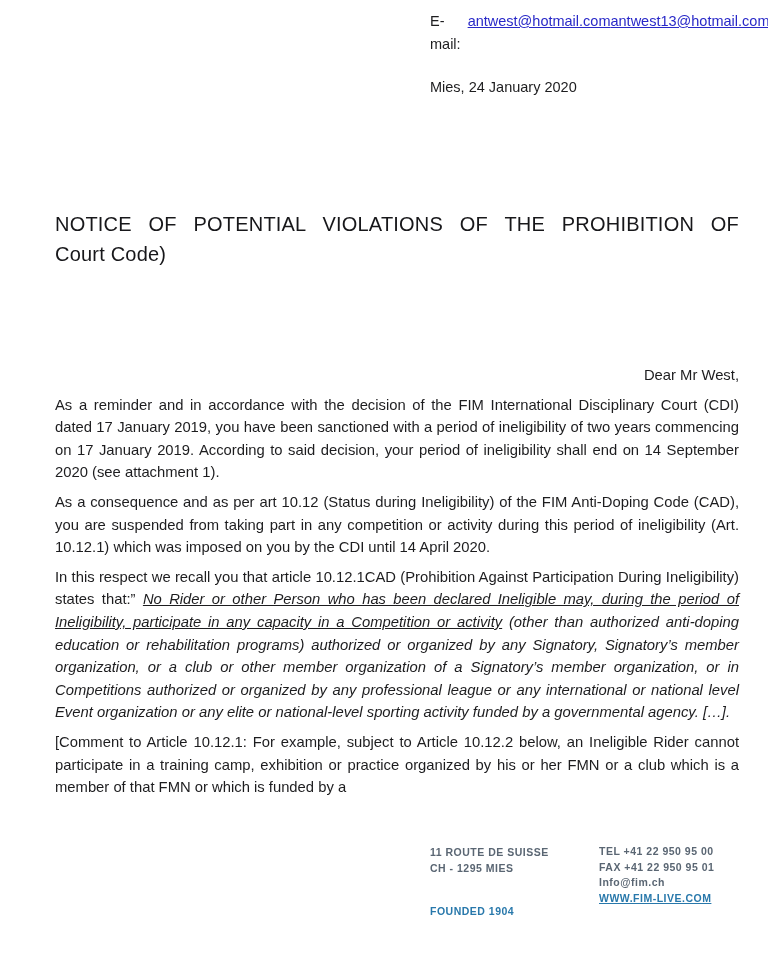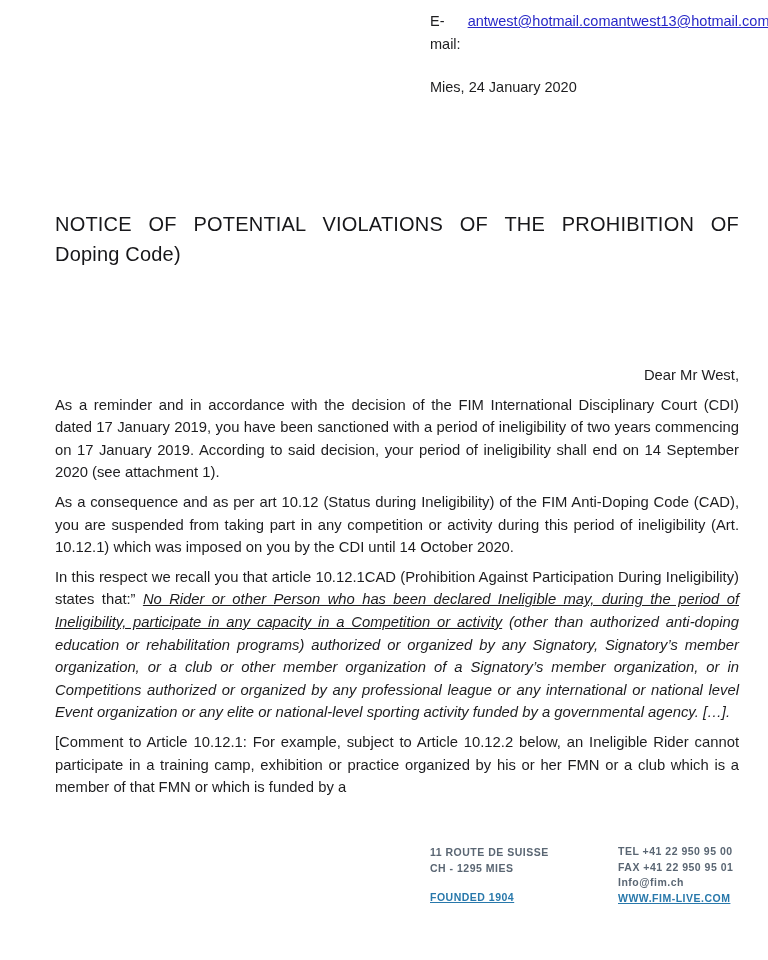--- a/index.html
+++ b/index.html
@@ -49,23 +49,23 @@
   .quote-underlined { font-style: italic; text-decoration: underline; }
   .quote-italic { font-style: italic; }
   .comment-para { }
 
   
   .footer-address {
     position: absolute; left: 430px; top: 844px;
     font-size: 10.5px; line-height: 16px; letter-spacing: 0.5px;
     color: #5a6673; font-weight: 700;
   }
-  .footer-founded { margin-top: 13px; color: #2878ab; text-decoration: underline; }
+  .footer-founded { margin-top: 27px; color: #2878ab; }
   .footer-contact {
-    position: absolute; left: 618px; top: 844px;
+    position: absolute; left: 599px; top: 844px;
     font-size: 10.5px; line-height: 15.5px; letter-spacing: 0.5px;
     color: #5a6673; font-weight: 700;
   }
   .footer-website { color: #2878ab; text-decoration: underline; }
 </style>
 </head>
 <body>
 
 <div class="page">
 
@@ -74,27 +74,27 @@
     <span class="email-links">
         <a class="email-link">antwest@hotmail.com</a>
         <a class="email-link">antwest13@hotmail.com</a>
       </span>
   </div>
 
   <div class="dateline">Mies, 24 January 2020</div>
 
   <div class="title">
     <div class="title-line">NOTICE OF POTENTIAL VIOLATIONS OF THE PROHIBITION OF</div>
-    <div class="title-line">Doping Code)</div>
+    <div class="title-line">Court Code)</div>
   </div>
 
   <div class="letter">
     <p class="salutation">Dear Mr West,</p>
     <p>As a reminder and in accordance with the decision of the FIM International Disciplinary Court (CDI) dated 17 January 2019, you have been sanctioned with a period of ineligibility of two years commencing on 17 January 2019. According to said decision, your period of ineligibility shall end on 14 September 2020 (see attachment 1).</p>
-    <p>As a consequence and as per art 10.12 (Status during Ineligibility) of the FIM Anti-Doping Code (CAD), you are suspended from taking part in any competition or activity during this period of ineligibility (Art. 10.12.1) which was imposed on you by the CDI until 14 October 2020.</p>
+    <p>As a consequence and as per art 10.12 (Status during Ineligibility) of the FIM Anti-Doping Code (CAD), you are suspended from taking part in any competition or activity during this period of ineligibility (Art. 10.12.1) which was imposed on you by the CDI until 14 April 2020.</p>
     <p><span>In this respect we recall you that article 10.12.1CAD (Prohibition Against Participation During Ineligibility) states that:” </span><span class="quote-underlined">No Rider or other Person who has been declared Ineligible may, during the period of Ineligibility, participate in any capacity in a Competition or activity</span><span class="quote-italic"> (other than authorized anti-doping education or rehabilitation programs) authorized or organized by any Signatory, Signatory’s member organization, or a club or other member organization of a Signatory’s member organization, or in Competitions authorized or organized by any professional league or any international or national level Event organization or any elite or national-level sporting activity funded by a governmental agency. […].</span></p>
     <p class="comment-para">[Comment to Article 10.12.1: For example, subject to Article 10.12.2 below, an Ineligible Rider cannot participate in a training camp, exhibition or practice organized by his or her FMN or a club which is a member of that FMN or which is funded by a</p>
   </div>
 
   <div class="footer-address">
     <div>11 ROUTE DE SUISSE</div>
     <div>CH - 1295 MIES</div>
     <div class="footer-founded">FOUNDED 1904</div>
   </div>
 

